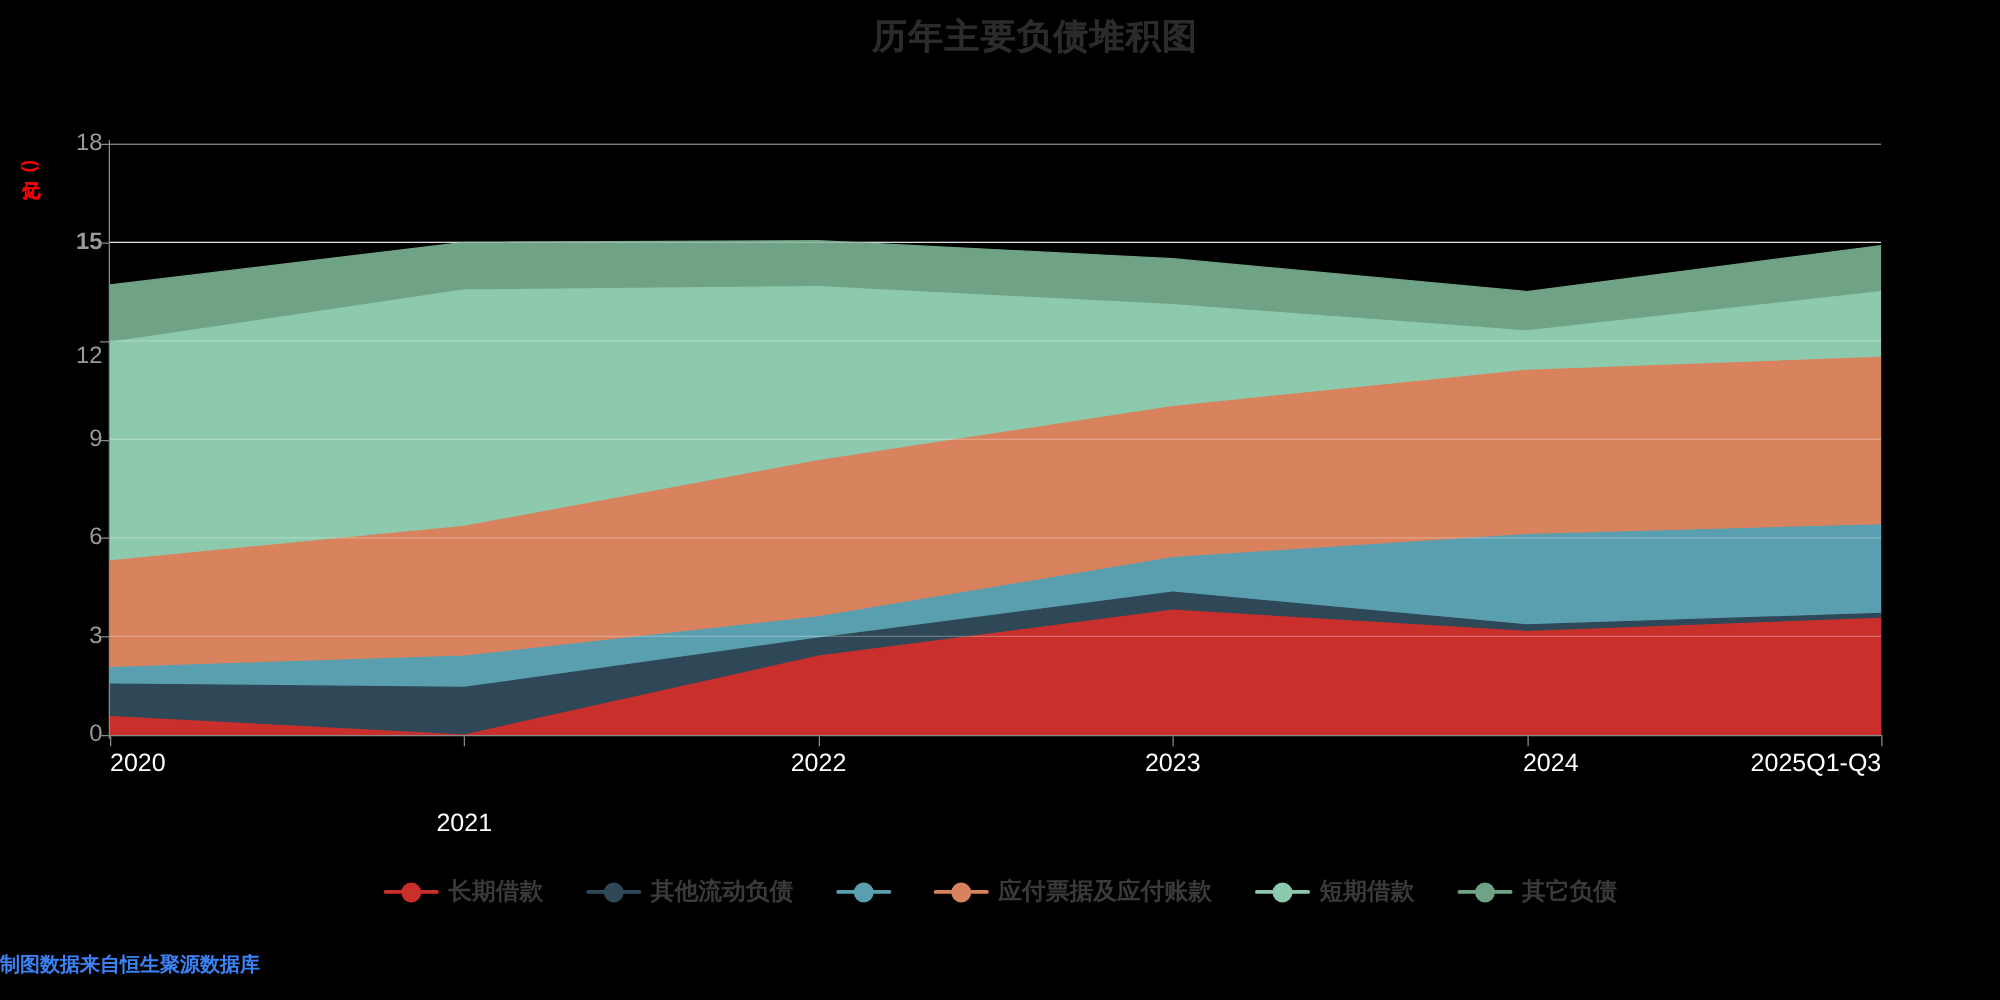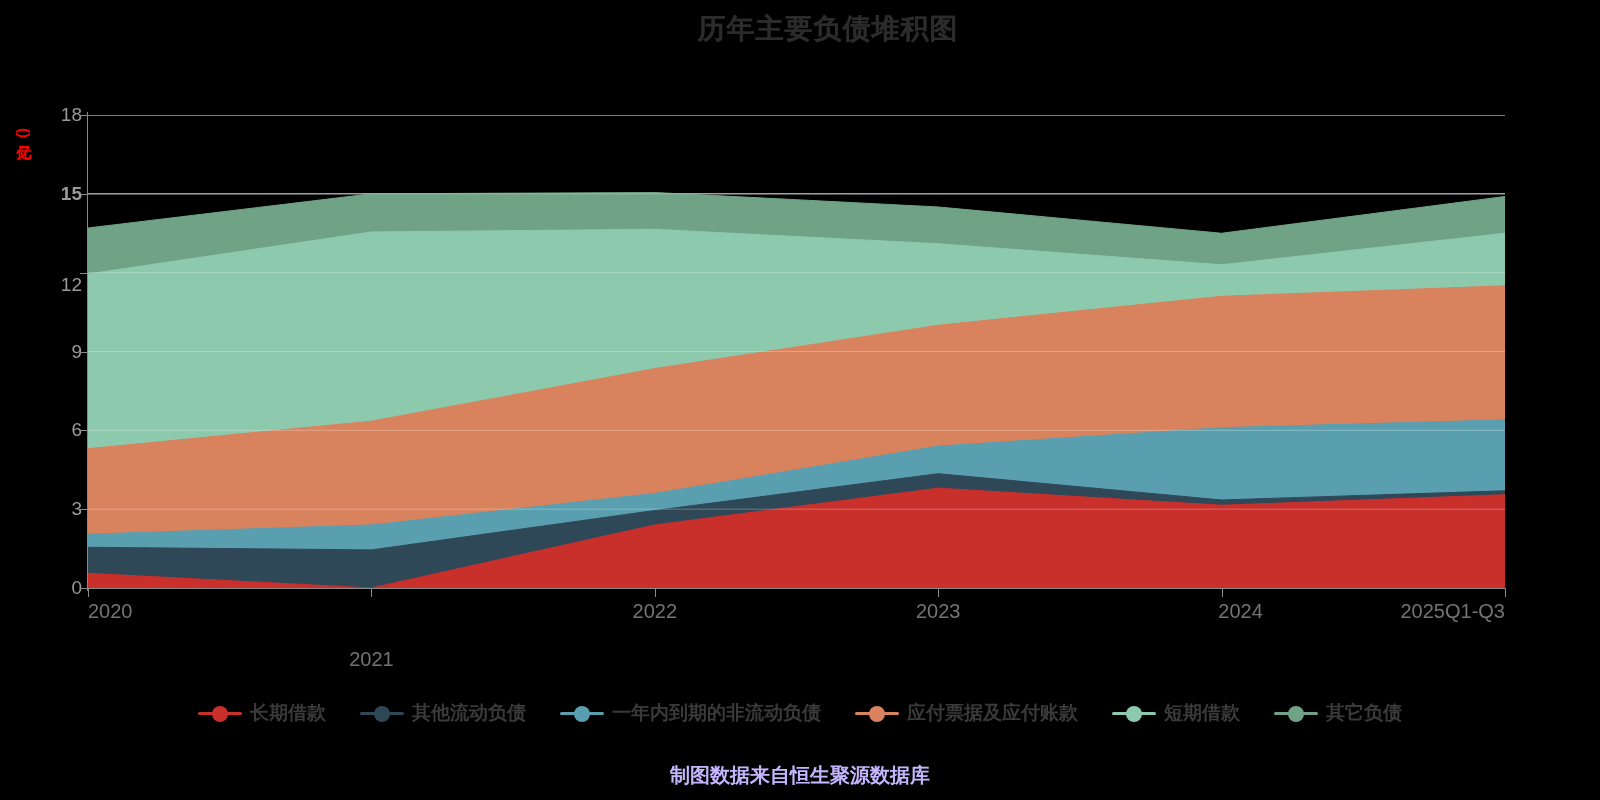--- a/index.html
+++ b/index.html
@@ -44,21 +44,21 @@
     position:absolute;left:80px;width:8px;height:1px;background:#8a8a8a;
   }
 
   
   .y-axis-line{position:absolute;left:87px;top:112px;width:1px;height:479px;background:#8a8a8a;}
   .x-axis-line{position:absolute;left:87px;top:588px;width:1419px;height:1px;background:#8a8a8a;}
 
   
   .xtick-mark{position:absolute;top:589px;width:1px;height:8px;background:#8a8a8a;}
   .xtick-label{
-    position:absolute;top:600px;font-size:20px;color:#737373;
+    position:absolute;top:600px;font-size:20px;color:#ffffff;
     transform:translateX(-50%);white-space:nowrap;
   }
   .xtick-label.first{transform:translateX(0);}
   .xtick-label.last{transform:translateX(-100%);}
 
   
   .legend{
     position:absolute;left:0;top:700px;width:1600px;
     display:flex;justify-content:center;align-items:center;
     gap:34px;
@@ -69,21 +69,21 @@
     position:absolute;top:8px;left:0;width:44px;height:3px;border-radius:2px;
   }
   .legend-marker .lm-dot{
     position:absolute;top:2px;left:14px;width:16px;height:16px;border-radius:50%;
   }
   .legend-label{font-size:19px;color:#3a3a3a;font-weight:bold;white-space:nowrap;}
 
   
   .footer-note{
     position:absolute;left:0;top:762px;width:1600px;
-    text-align:center;font-size:20px;font-weight:bold;color:#c4b5fd;
+    text-align:left;font-size:16px;font-weight:bold;color:#3b82f6;
     letter-spacing:0px;
   }
 </style>
 </head>
 <body>
 
 <div id="chart-root">
 
   <div class="chart-title">历年主要负债堆积图</div>
 
@@ -165,21 +165,20 @@
           <span class="lm-line" style="background: rgb(47, 72, 88);"></span>
           <span class="lm-dot" style="background: rgb(47, 72, 88);"></span>
         </span>
         <span class="legend-label">其他流动负债</span>
       </div>
       <div class="legend-item">
         <span class="legend-marker">
           <span class="lm-line" style="background: rgb(90, 159, 176);"></span>
           <span class="lm-dot" style="background: rgb(90, 159, 176);"></span>
         </span>
-        <span class="legend-label">一年内到期的非流动负债</span>
       </div>
       <div class="legend-item">
         <span class="legend-marker">
           <span class="lm-line" style="background: rgb(217, 131, 94);"></span>
           <span class="lm-dot" style="background: rgb(217, 131, 94);"></span>
         </span>
         <span class="legend-label">应付票据及应付账款</span>
       </div>
       <div class="legend-item">
         <span class="legend-marker">

